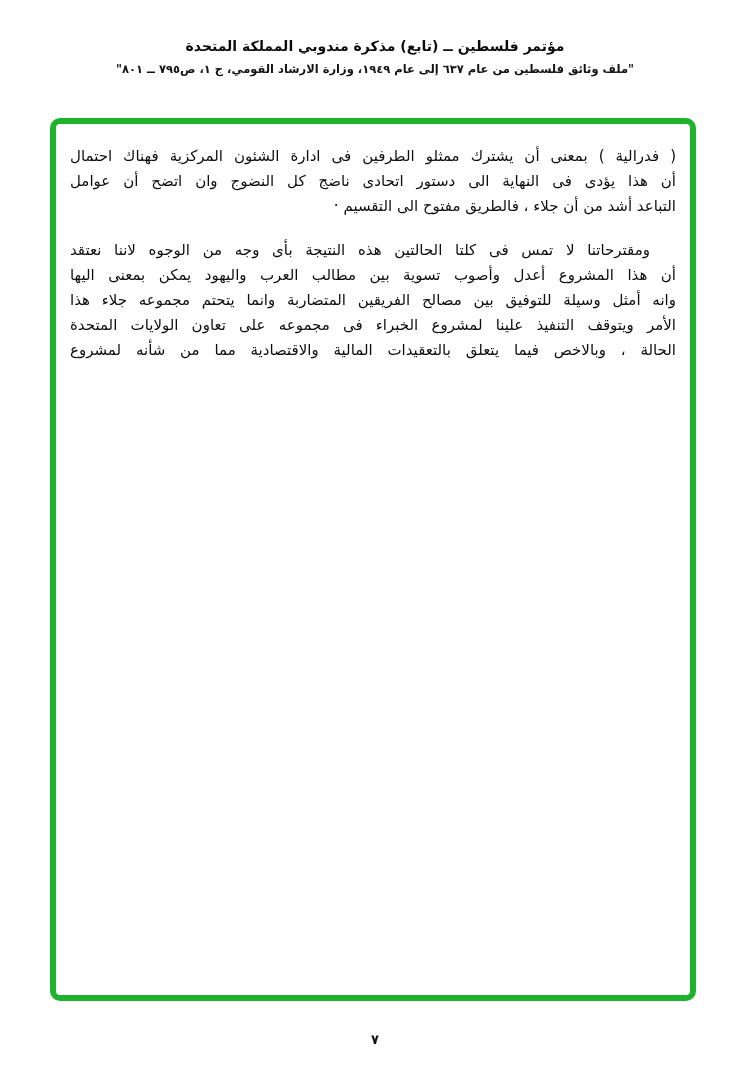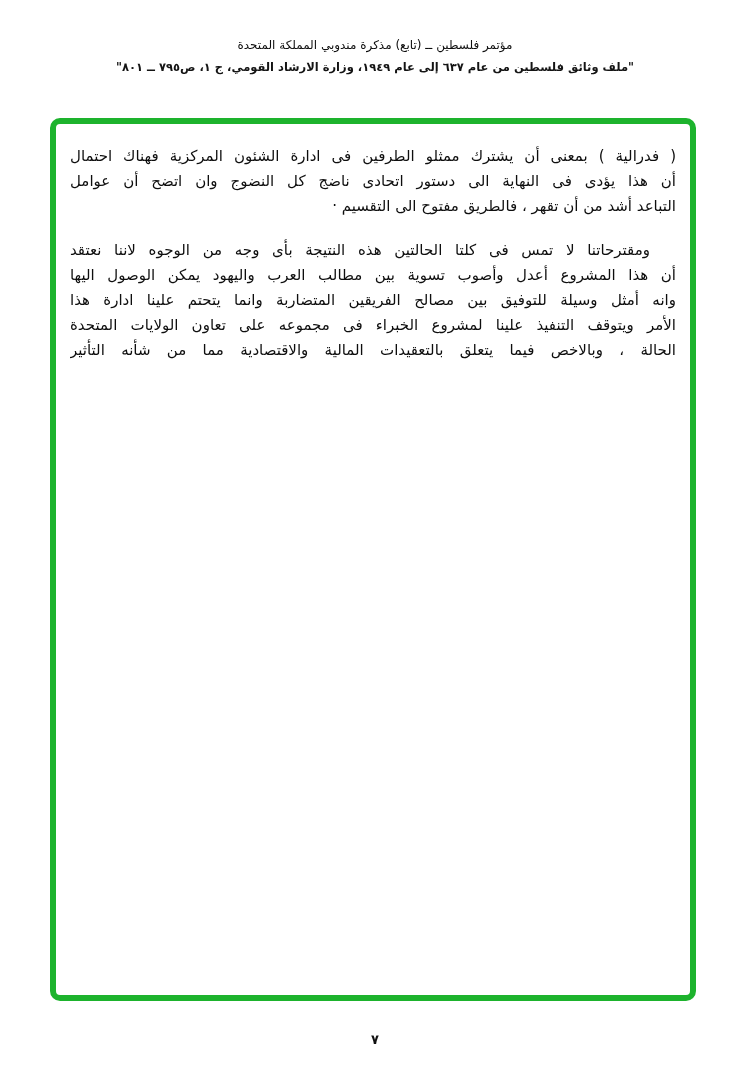--- a/index.html
+++ b/index.html
@@ -14,22 +14,22 @@
   }
   .header {
     position: absolute;
     top: 38px;
     left: 0;
     width: 750px;
     text-align: center;
     direction: rtl;
   }
   .header-title {
-    font-size: 12px;
-    font-weight: normal;
+    font-size: 14px;
+    font-weight: bold;
     letter-spacing: 0.2px;
     color: #0d0d0d;
   }
   .header-source {
     margin-top: 8px;
     font-size: 11.5px;
     font-weight: bold;
     color: #141414;
   }
   .highlight-box {
@@ -84,25 +84,25 @@
   <div class="header-title">مؤتمر فلسطين ــ (تابع) مذكرة مندوبي المملكة المتحدة</div>
   <div class="header-source">"ملف وثائق فلسطين من عام ٦٣٧ إلى عام ١٩٤٩، وزارة الارشاد القومي، ج ١، ص٧٩٥ ــ ٨٠١"</div>
 </div>
 
 <div class="highlight-box"></div>
 
 <div class="doc-text">
   <div class="para">
     <div class="line">( فدرالية ) بمعنى أن يشترك ممثلو الطرفين فى ادارة الشئون المركزية فهناك احتمال</div>
     <div class="line">أن هذا يؤدى فى النهاية الى دستور اتحادى ناضج كل النضوج وان اتضح أن عوامل</div>
-    <div class="line last">التباعد أشد من أن تقهر ، فالطريق مفتوح الى التقسيم ·</div>
+    <div class="line last">التباعد أشد من أن جلاء ، فالطريق مفتوح الى التقسيم ·</div>
   </div>
 
   <div class="para">
     <div class="line indent">ومقترحاتنا لا تمس فى كلتا الحالتين هذه النتيجة بأى وجه من الوجوه لاننا نعتقد</div>
-    <div class="line">أن هذا المشروع أعدل وأصوب تسوية بين مطالب العرب واليهود يمكن الوصول اليها</div>
-    <div class="line">وانه أمثل وسيلة للتوفيق بين مصالح الفريقين المتضاربة وانما يتحتم علينا ادارة هذا</div>
+    <div class="line">أن هذا المشروع أعدل وأصوب تسوية بين مطالب العرب واليهود يمكن بمعنى اليها</div>
+    <div class="line">وانه أمثل وسيلة للتوفيق بين مصالح الفريقين المتضاربة وانما يتحتم مجموعه جلاء هذا</div>
     <div class="line">الأمر ويتوقف التنفيذ علينا لمشروع الخبراء فى مجموعه على تعاون الولايات المتحدة</div>
-    <div class="line">الحالة ، وبالاخص فيما يتعلق بالتعقيدات المالية والاقتصادية مما من شأنه التأثير</div>
+    <div class="line">الحالة ، وبالاخص فيما يتعلق بالتعقيدات المالية والاقتصادية مما من شأنه لمشروع</div>
   </div>
 </div>
 
 <div class="page-number">٧</div>
 
 </body></html>

